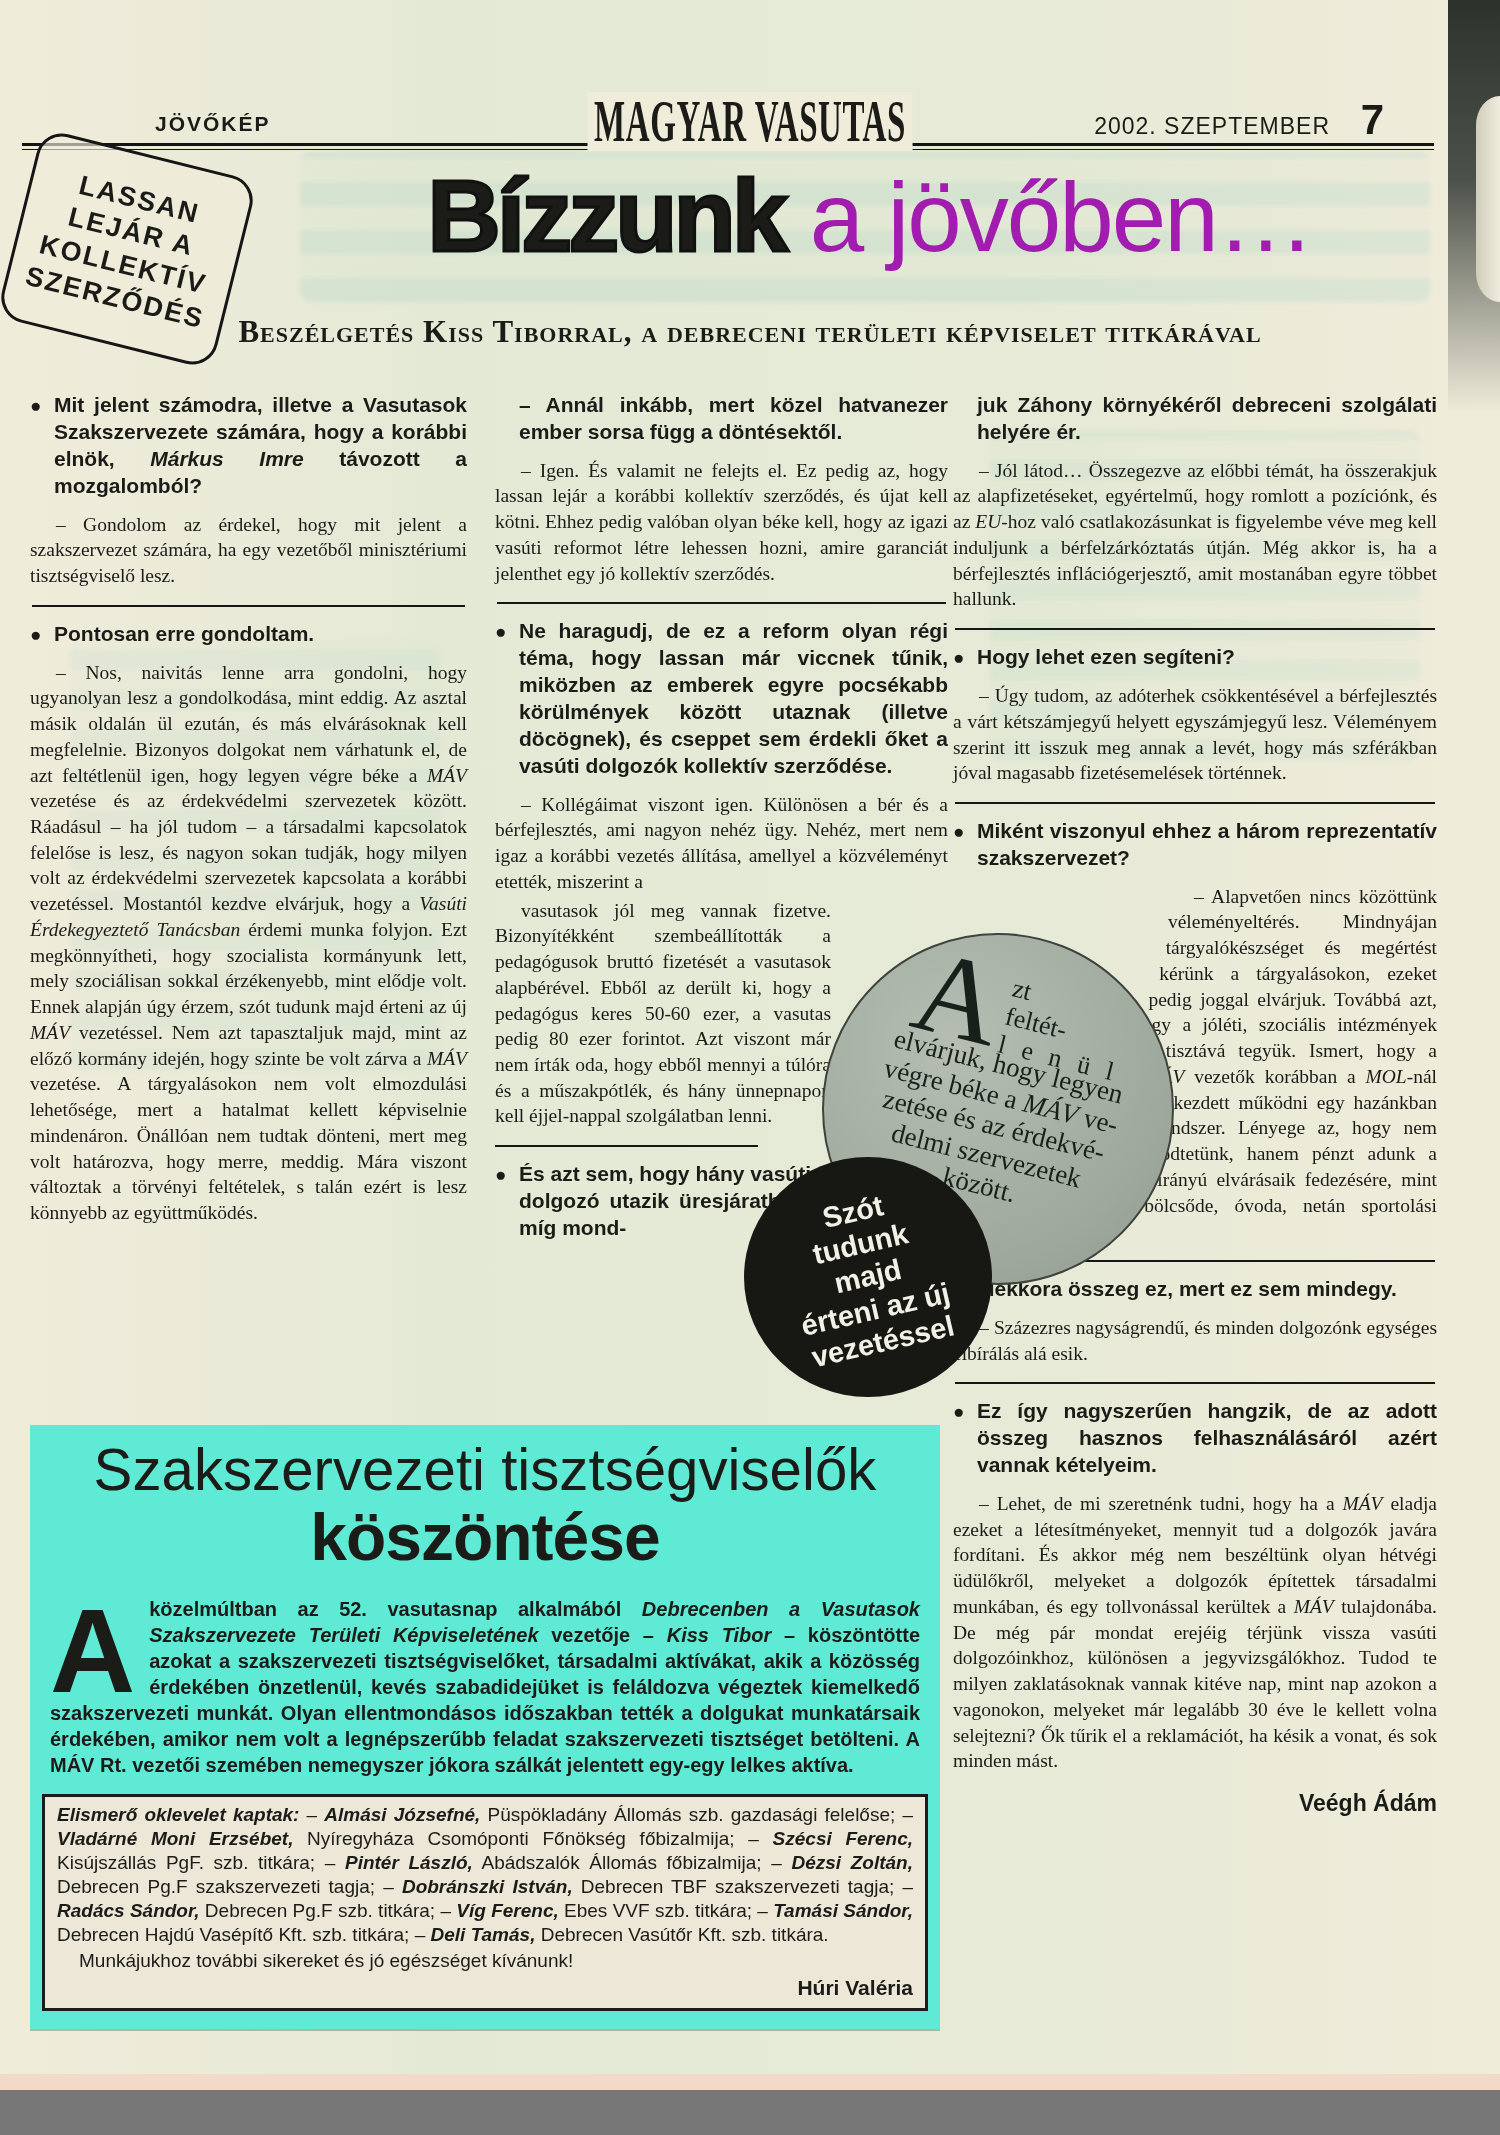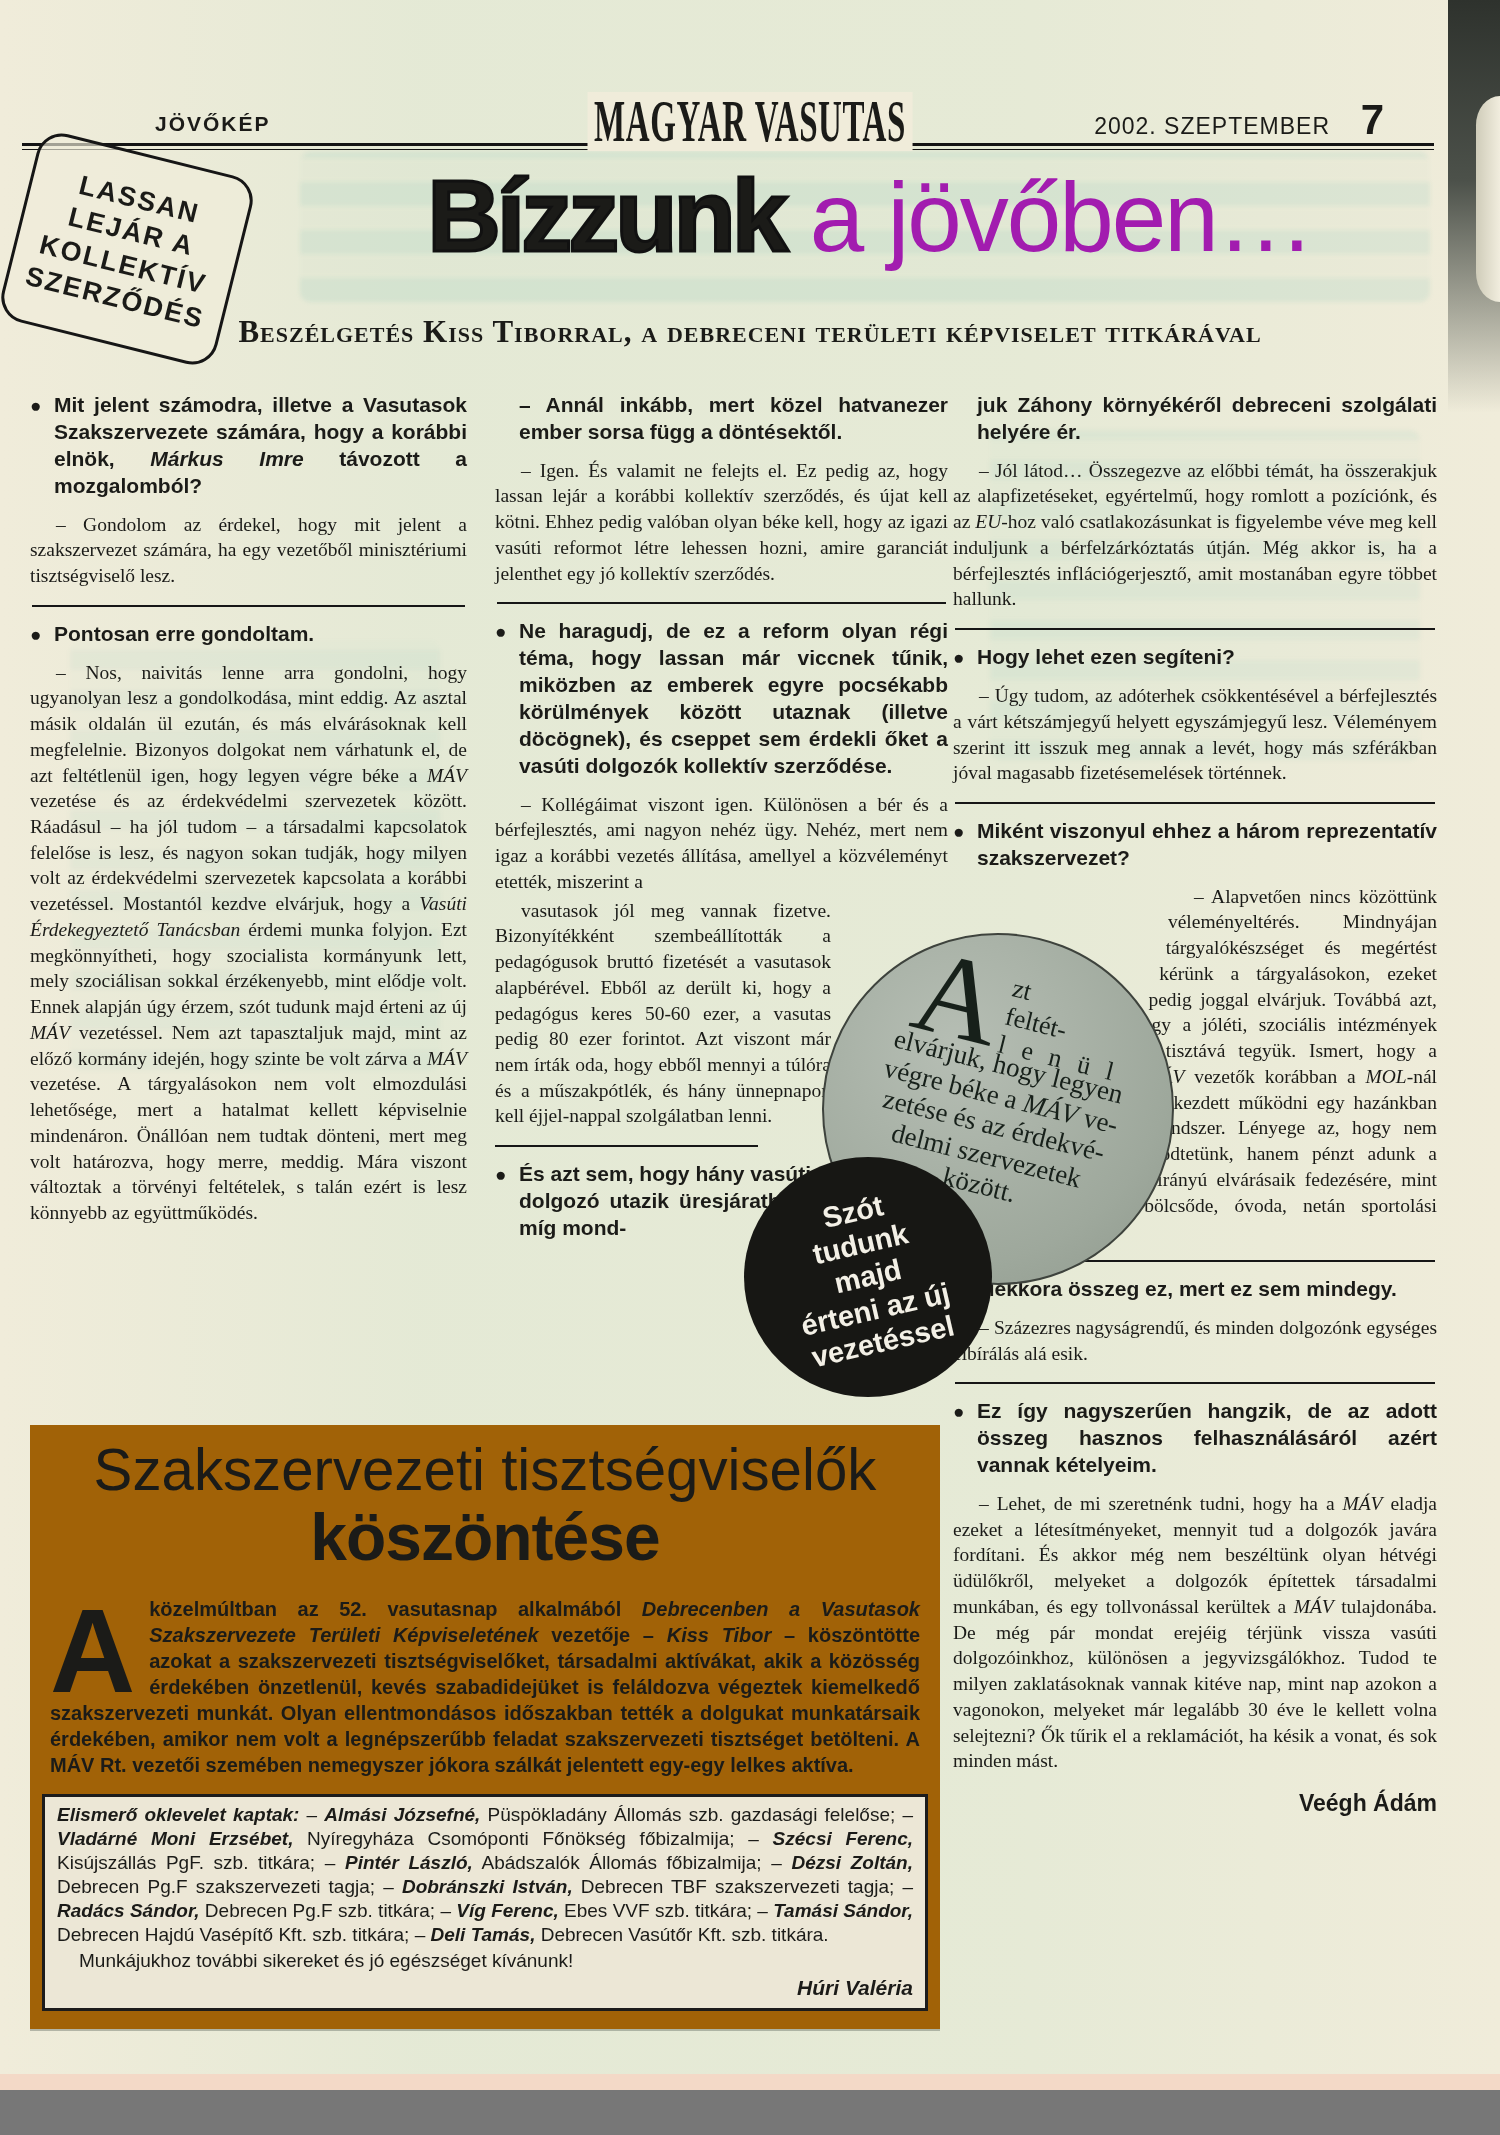--- a/index.html
+++ b/index.html
@@ -70,33 +70,33 @@
   .gq-side{margin-left:8px;padding-top:8px;font-size:26px;line-height:1.12;text-align:left;}
   .gq-side .sp{letter-spacing:5px;}
   .gq-lines{margin-top:-10px;text-align:center;font-size:27px;line-height:1.13;}
   .gq-lines i{font-style:italic;}
   .kcircle{position:absolute;left:744px;top:1157px;width:248px;height:240px;border-radius:50%;z-index:6;
            background:#171714;color:#f3f0e6;}
   .kq{position:absolute;inset:0;display:flex;flex-direction:column;justify-content:center;align-items:center;
       transform:rotate(-13deg);font:700 29px/1.14 "Liberation Sans",sans-serif;}
 
   
-  .greenbox{position:absolute;left:30px;top:1425px;width:910px;z-index:1;background:#a16207;
+  .greenbox{position:absolute;left:30px;top:1425px;width:910px;z-index:1;background:#5eead4;
             padding-bottom:18px;box-shadow:0 2px 0 rgba(90,100,90,.4);}
   .gt1{margin:14px 6px 0;text-align:center;font:400 60px/1.02 "Liberation Sans",sans-serif;
        transform:scaleX(.97);letter-spacing:0;}
   .gt2{margin:4px 0 0;text-align:center;font:700 66px/1 "Liberation Sans",sans-serif;letter-spacing:-1px;}
   .gpara{margin:26px 20px 0;font:700 20px/26px "Liberation Sans",sans-serif;text-align:justify;}
   .gpara i{font-style:italic;}
   .dropcap{float:left;font:700 118px/0.8 "Liberation Sans",sans-serif;margin:8px 14px 0 0;}
   .namesbox{margin:16px 12px 0;border:3px solid #1c1c1c;background:#ece7d6;
             padding:6px 12px 8px;font:400 19px/24px "Liberation Sans",sans-serif;text-align:justify;}
   .namesbox i{font-weight:700;font-style:italic;}
   .nb-close{margin:2px 0 0;text-indent:22px;}
-  .nb-sig{text-align:right;font-weight:700;font-size:21px;margin-top:3px;font-style:italic;}
+  .nb-sig{text-align:right;font-weight:700;font-size:21px;margin-top:3px;}
 
   
   .curl{position:absolute;top:0;right:0;width:52px;height:430px;z-index:7;
         background:linear-gradient(to bottom,#2e322d,#4c514a 42%,rgba(76,81,74,0) 96%);}
   .curl-light{position:absolute;top:96px;right:0;width:24px;height:206px;z-index:8;
               border-radius:90px 0 0 90px/110px 0 0 110px;
               background:linear-gradient(to left,#f1edde,#cfccb9);}
   .botstrip{position:absolute;left:0;right:0;bottom:0;height:16px;z-index:7;background:#f3d9c7;}
 </style>
 </head>

